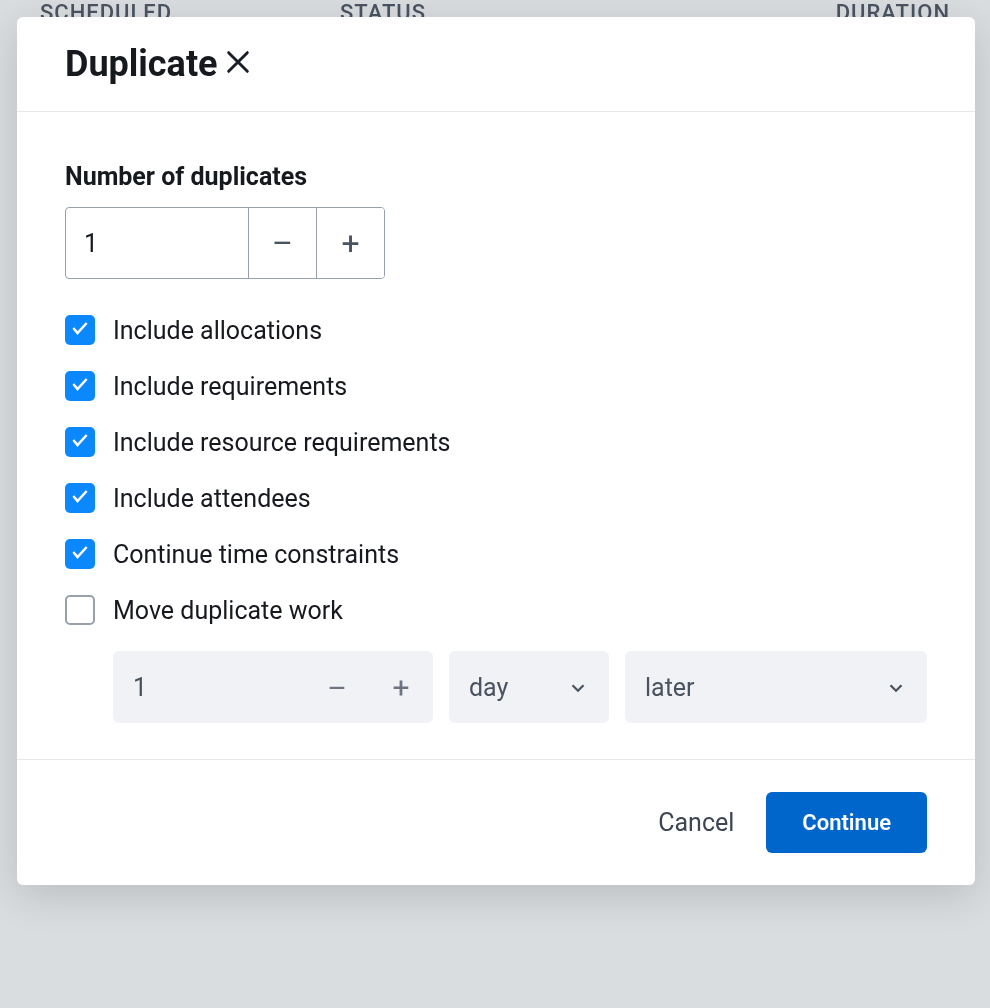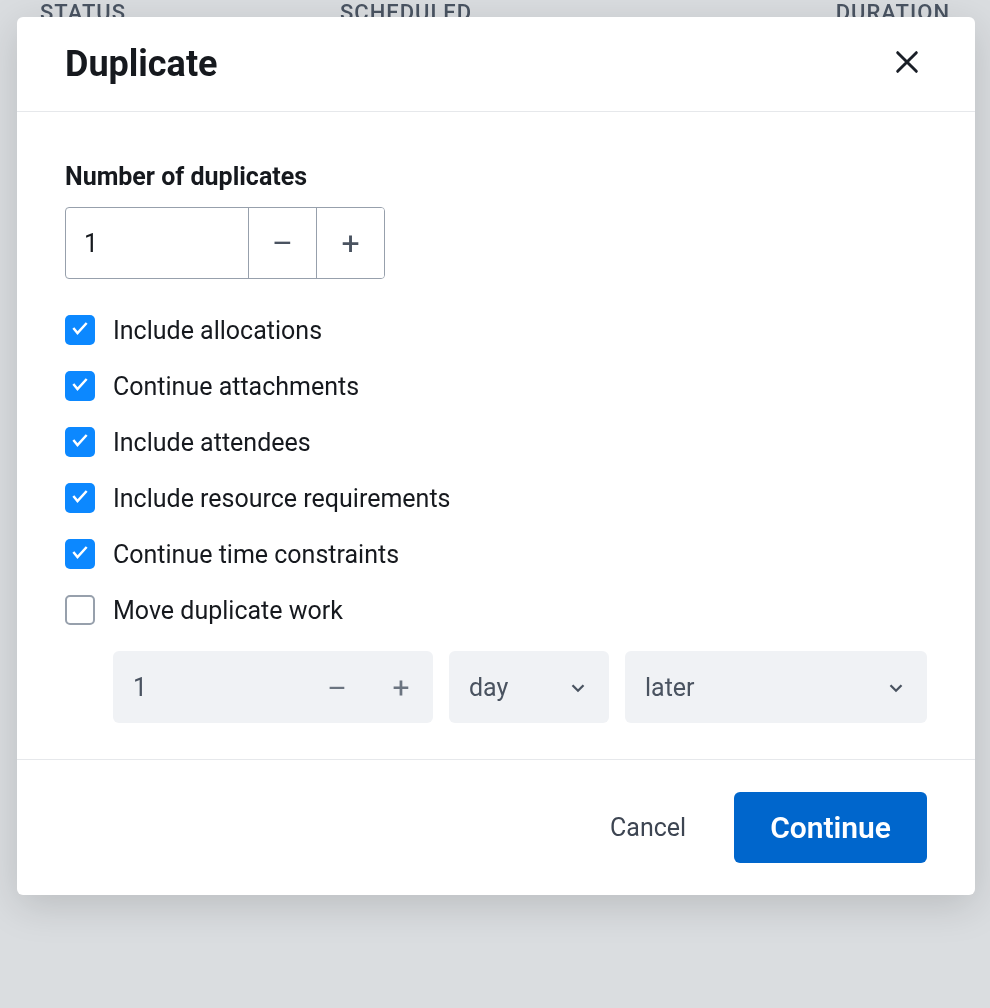--- a/index.html
+++ b/index.html
@@ -35,21 +35,20 @@
       width: 958px;
       background: #ffffff;
       border-radius: 6px;
       box-shadow: 0 10px 40px rgba(0,0,0,0.15);
       display: flex;
       flex-direction: column;
     }
     .modal-header {
       display: flex;
       align-items: center;
-      justify-content: space-between;
       padding: 26px 48px 26px 48px;
       border-bottom: 1px solid #e6e8eb;
     }
     .modal-title {
       font-size: 36px;
       font-weight: 700;
       color: #16191e;
     }
     .close-btn {
       width: 40px;
@@ -196,48 +195,48 @@
       height: 100%;
       stroke: #4a5360;
       stroke-width: 2.5;
       fill: none;
     }
     .modal-footer {
       border-top: 1px solid #e6e8eb;
       padding: 32px 48px;
       display: flex;
       justify-content: flex-end;
-      gap: 28px;
+      gap: 12px;
       align-items: center;
     }
     .btn-cancel {
       font-size: 25px;
       color: #3d4552;
       background: transparent;
       border: none;
       cursor: pointer;
       padding: 14px 20px;
     }
     .btn-primary {
-      font-size: 30px;
+      font-size: 22px;
       font-weight: 600;
       color: #fff;
       background: #0066cc;
       border: none;
       border-radius: 6px;
       padding: 18px 36px;
       cursor: pointer;
     }
   </style>
 </head>
 <body>
 
 <div class="bg-headers">
+  <div>SCHEDULED</div>
   <div>STATUS</div>
-  <div>SCHEDULED</div>
   <div>DURATION</div>
 </div>
 
 <div class="modal">
   <div class="modal-header">
     <div class="modal-title">Duplicate</div>
     <div class="close-btn">
       <span>
         <svg viewBox="0 0 24 24">
             <path d="M4 4 L20 20 M20 4 L4 20" stroke="currentColor" stroke-width="2.5" stroke-linecap="round"></path>
@@ -269,39 +268,39 @@
         </div>
         <div class="checkbox-label">Include allocations</div>
       </div>
 
       <div class="checkbox-row">
         <div class="checkbox checked">
           <span><svg viewBox="0 0 24 24">
                 <polyline points="4 12 9 18 20 6"></polyline>
               </svg></span>
         </div>
-        <div class="checkbox-label">Continue attachments</div>
+        <div class="checkbox-label">Include requirements</div>
+      </div>
+
+      <div class="checkbox-row">
+        <div class="checkbox checked">
+          <span><svg viewBox="0 0 24 24">
+                <polyline points="4 12 9 18 20 6"></polyline>
+              </svg></span>
+        </div>
+        <div class="checkbox-label">Include resource requirements</div>
       </div>
 
       <div class="checkbox-row">
         <div class="checkbox checked">
           <span><svg viewBox="0 0 24 24">
                 <polyline points="4 12 9 18 20 6"></polyline>
               </svg></span>
         </div>
         <div class="checkbox-label">Include attendees</div>
-      </div>
-
-      <div class="checkbox-row">
-        <div class="checkbox checked">
-          <span><svg viewBox="0 0 24 24">
-                <polyline points="4 12 9 18 20 6"></polyline>
-              </svg></span>
-        </div>
-        <div class="checkbox-label">Include resource requirements</div>
       </div>
 
 
       <div class="checkbox-row">
         <div class="checkbox checked">
           <span><svg viewBox="0 0 24 24">
                 <polyline points="4 12 9 18 20 6"></polyline>
               </svg></span>
         </div>
         <div class="checkbox-label">Continue time constraints</div>

